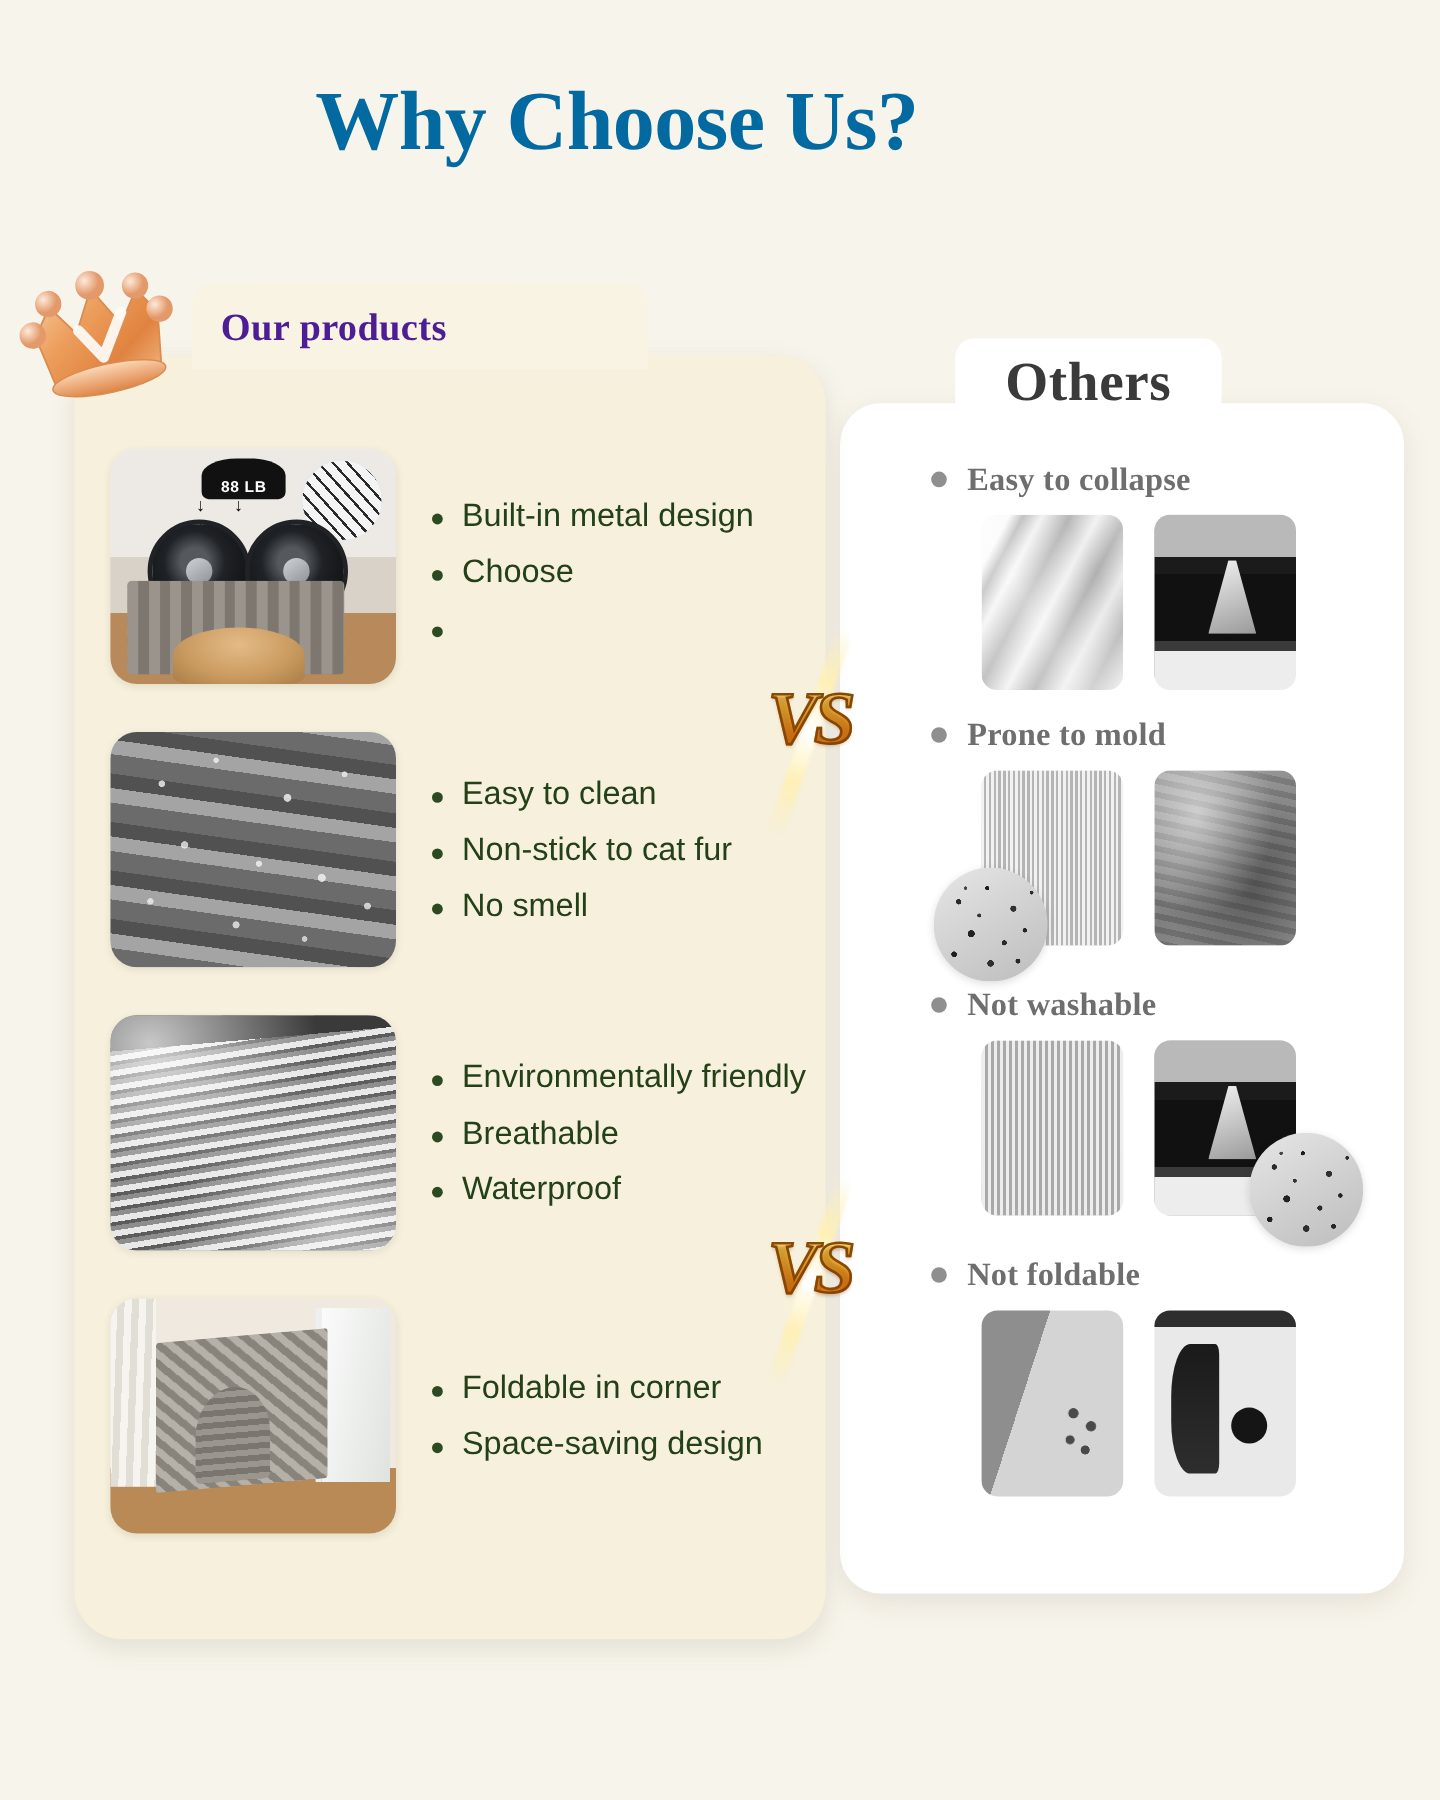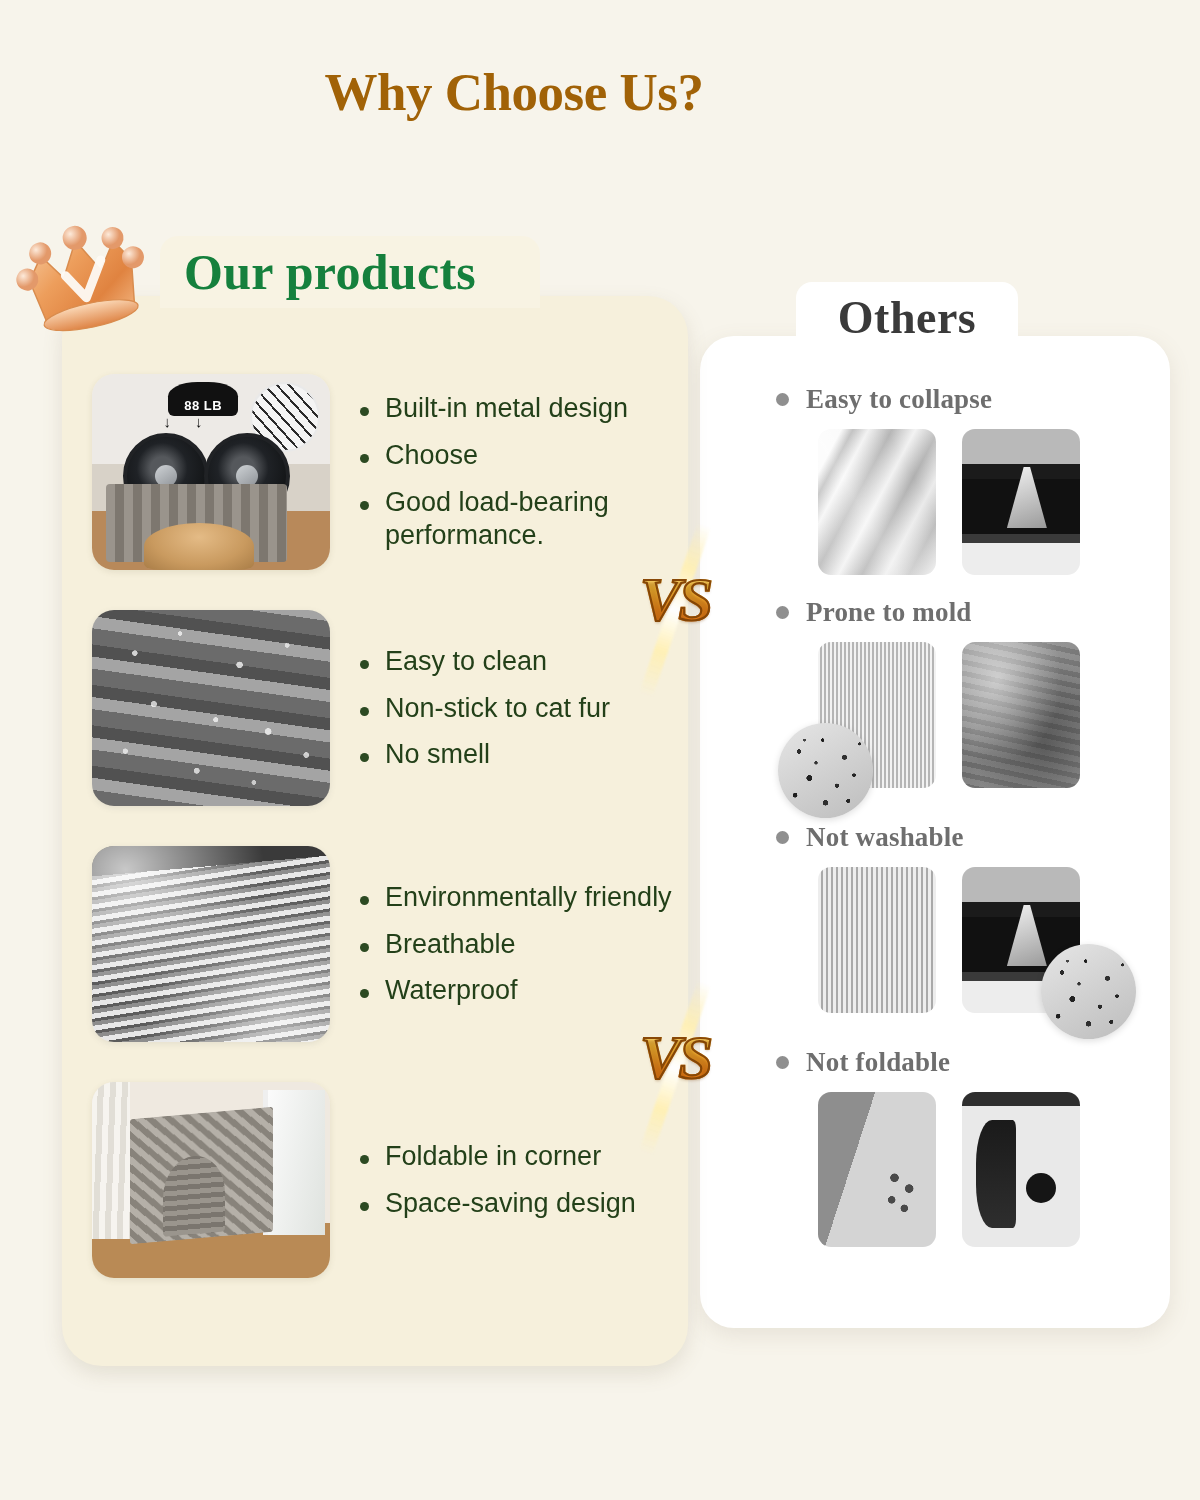--- a/index.html
+++ b/index.html
@@ -10,23 +10,23 @@
     overflow: hidden;
   }
   .page { position: relative; width: 1200px; height: 1500px; }
 
   
   .title {
     position: absolute; top: 62px; left: 0; width: 1028px;
     text-align: center;
     font-family: "Liberation Serif", serif;
     font-weight: bold;
-    font-size: 53px;
+    font-size: 70px;
     letter-spacing: -0.5px;
-    color: #a16207;
+    color: #0369a1;
   }
 
   
   .others-panel {
     position: absolute;
     left: 700px; top: 336px;
     width: 470px; height: 992px;
     background: #ffffff;
     border-radius: 34px;
     box-shadow: 0 7px 22px rgba(120,110,85,0.13);
@@ -187,22 +187,22 @@
     position: absolute;
     left: 160px; top: 236px;
     width: 380px; height: 72px;
     background: #f8f3e3;
     border-radius: 18px 18px 0 0;
     display: flex; align-items: center; padding-left: 24px;
   }
   .ours-tab-label {
     font-family: "Liberation Serif", serif;
     font-weight: bold;
-    font-size: 50px;
-    color: #15803d;
+    font-size: 32px;
+    color: #4c1d95;
     letter-spacing: 0.3px;
   }
 
   .ours-rows {
     position: absolute;
     left: 62px; top: 296px;
     width: 626px; height: 1070px;
     padding: 58px 0 0 0;
   }
   .orow {
@@ -488,21 +488,20 @@
         <div class="obullet">
           <span class="gdot"></span>
           <span class="gtext">Built-in metal design</span>
         </div>
         <div class="obullet">
           <span class="gdot"></span>
           <span class="gtext">Choose</span>
         </div>
         <div class="obullet">
           <span class="gdot"></span>
-          <span class="gtext">Good load-bearing performance.</span>
         </div>
       </div>
     </div>
 
     <div class="orow">
       <div class="ophoto-l p-wicker-wet"></div>
       <div class="obullets">
         <div class="obullet">
           <span class="gdot"></span>
           <span class="gtext">Easy to clean</span>

